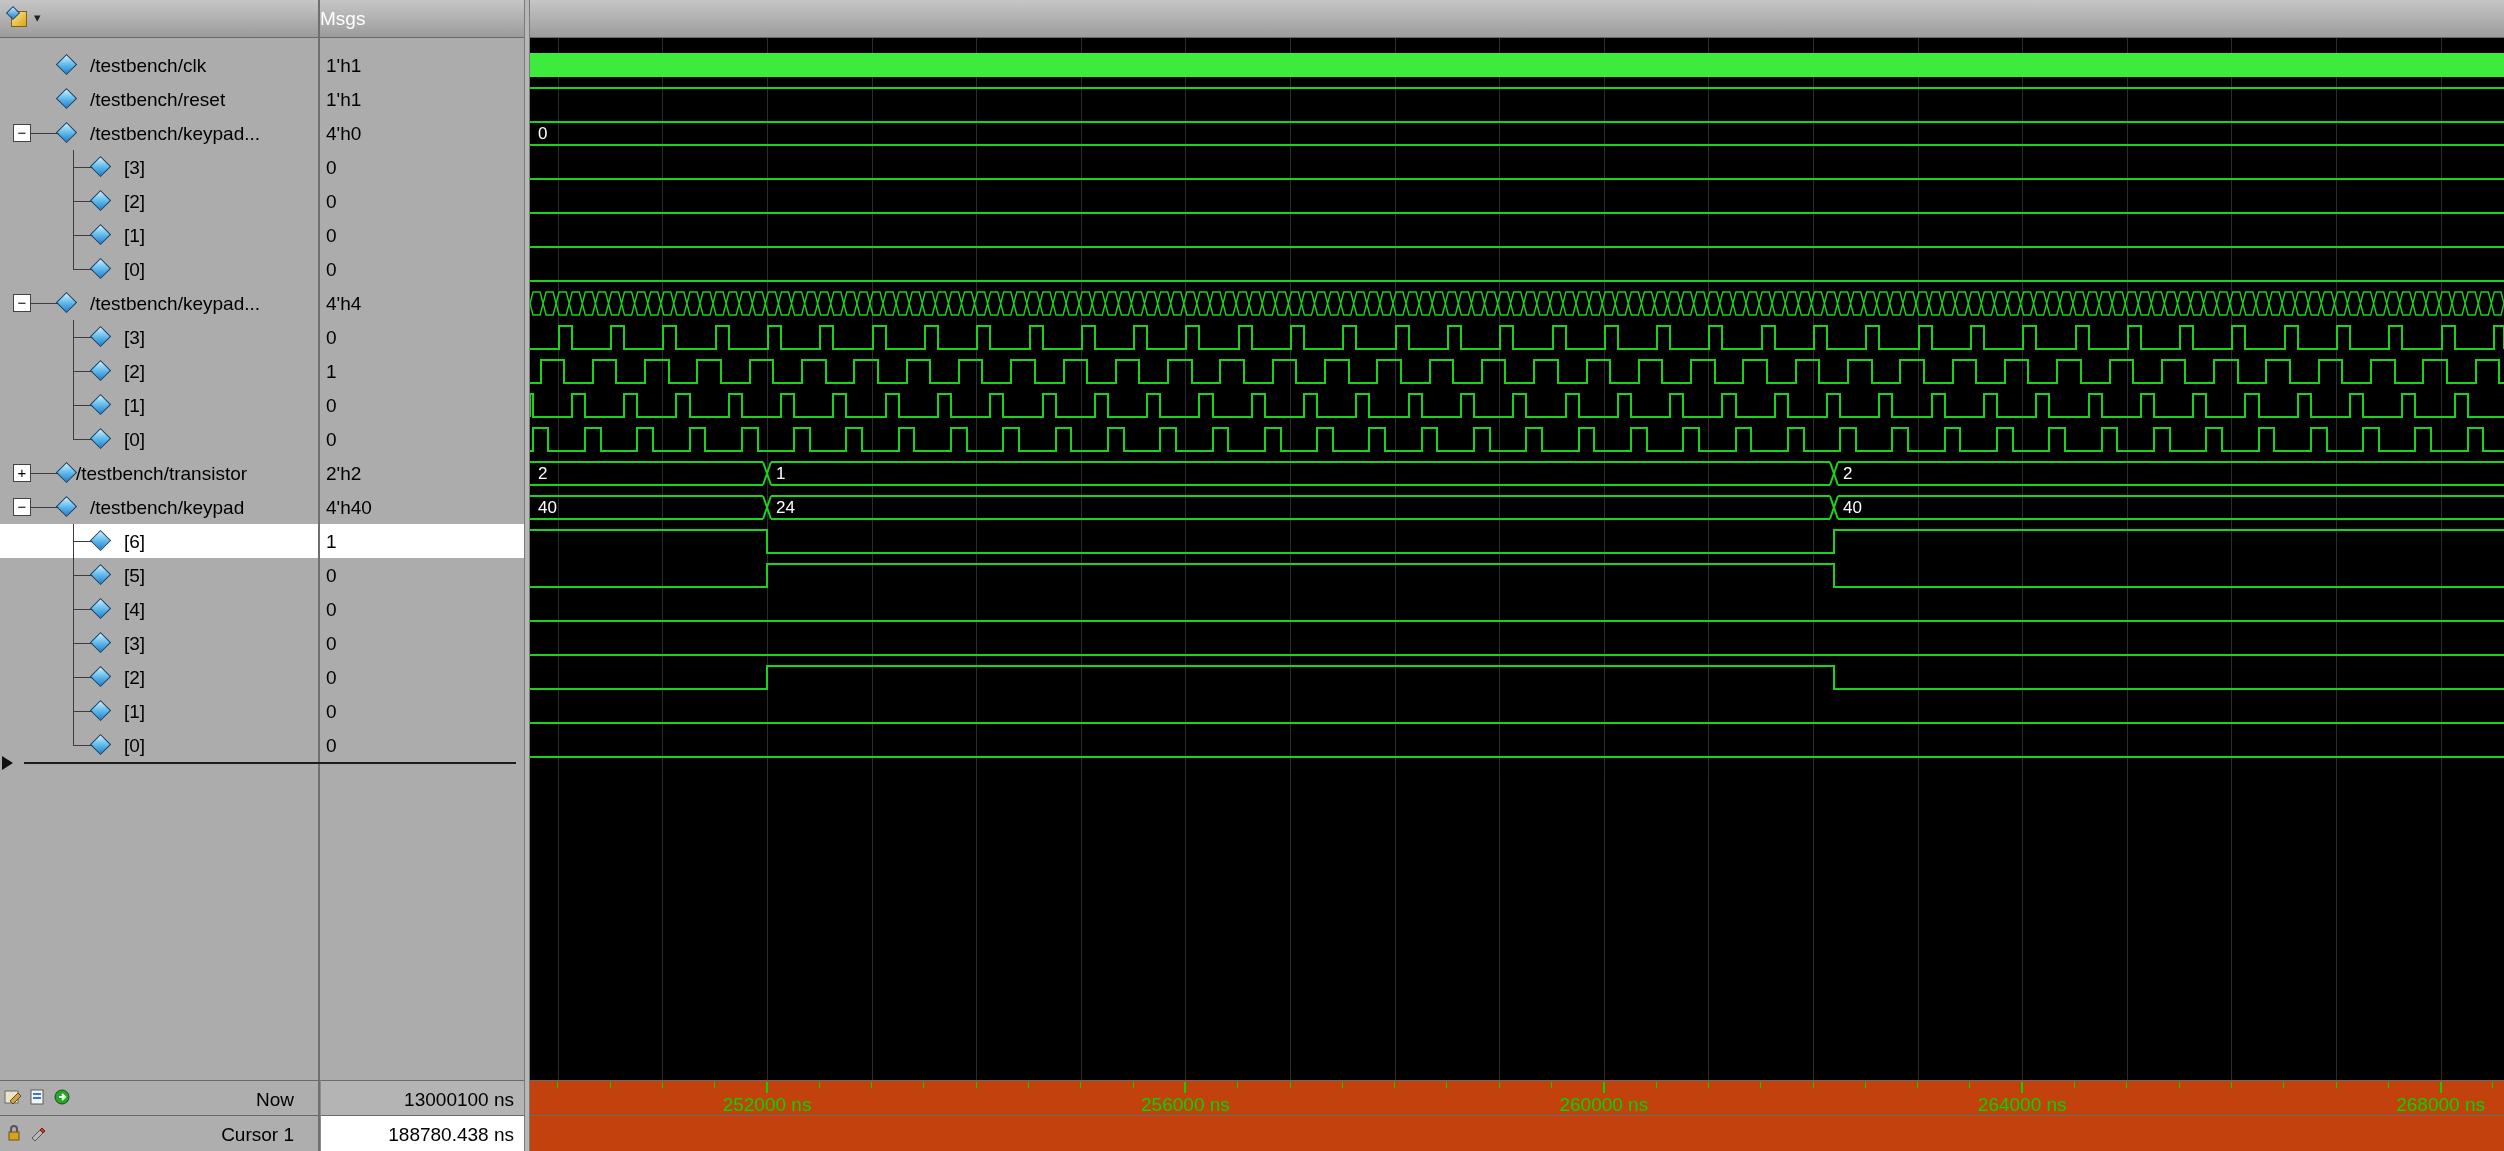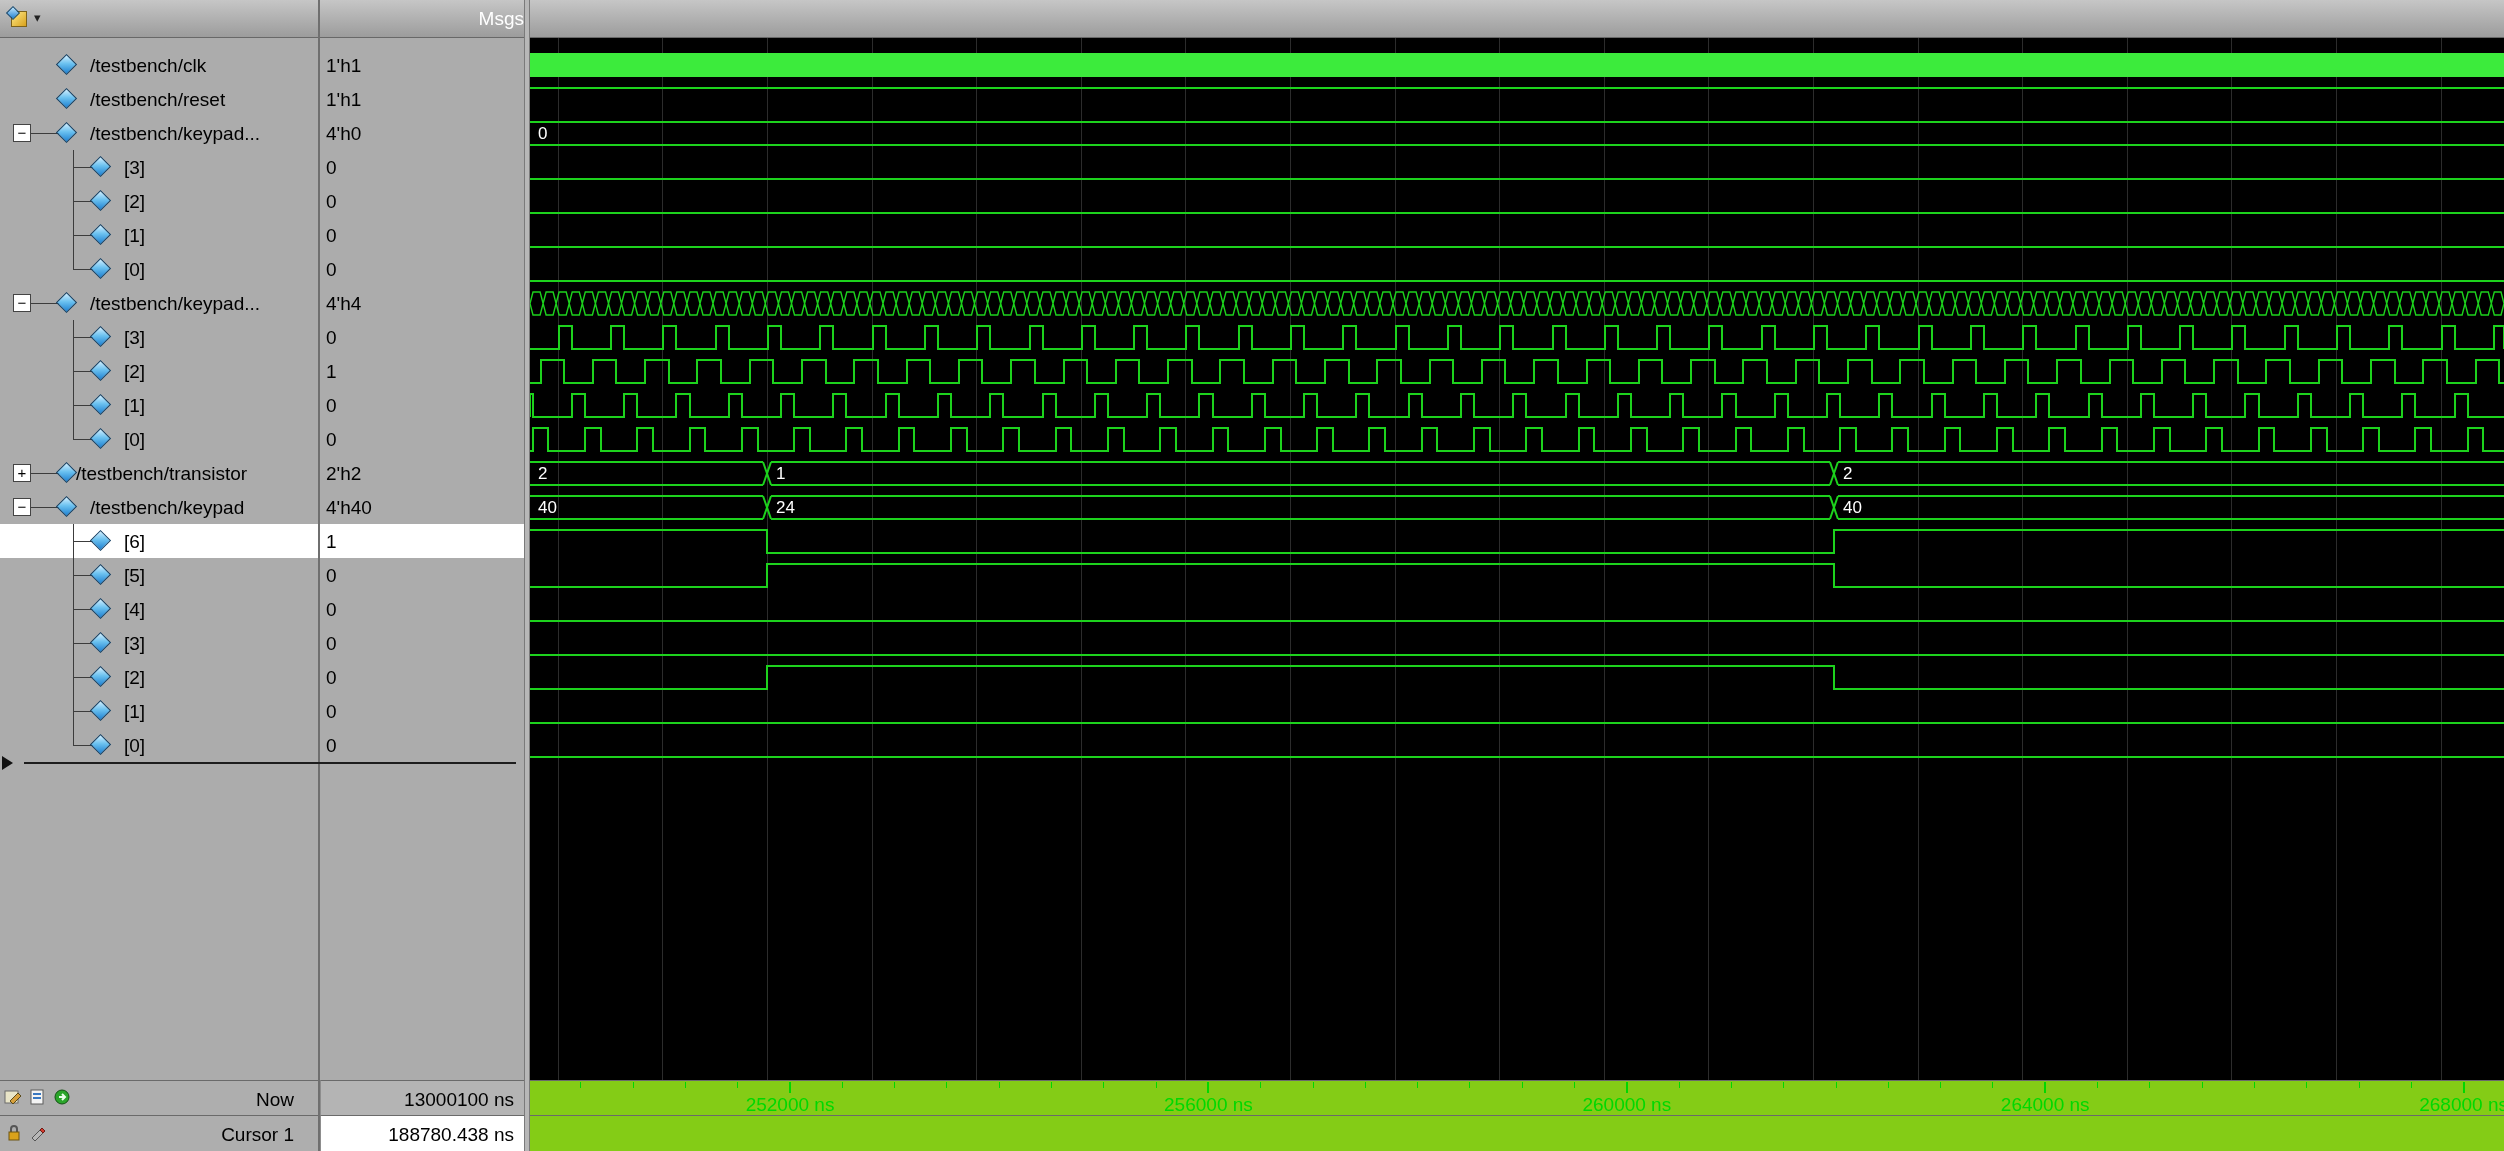--- a/index.html
+++ b/index.html
@@ -23,21 +23,21 @@
     background:linear-gradient(135deg,#ffe98a,#d9a21b); border:1px solid #7d621a;
   }
   .hdr-icon .blue {
     position:absolute; left:0px; top:0px; width:10px; height:10px;
     transform:rotate(45deg);
     background:linear-gradient(135deg,#bfe7ff,#1f7fd0); border:1px solid #10456e;
   }
   .hdr-caret { position:absolute; left:34px; top:10px; font-size:13px; color:#222; }
   .msgs-hdr {
     position:absolute; left:320px; top:8px; width:204px;
-    text-align:right; color:#fff; font-size:19px;
+    text-align:left; color:#fff; font-size:19px;
   }
 
   
   .names  { position:absolute; left:0;   top:38px; width:318px;  height:1042px; background:#acacac; overflow:hidden; }
   .values { position:absolute; left:320px; top:38px; width:204px; height:1042px; background:#acacac; overflow:hidden; }
   .wave   { position:absolute; left:530px; top:38px; width:1974px; height:1042px; background:#000; overflow:hidden; }
 
   .divider1 { position:absolute; left:318px; top:0; width:2px; height:1151px; background:#6f6f6f; }
   .splitter { position:absolute; left:524px; top:0; width:6px; height:1151px;
               background:#b7b7b7; border-left:1px solid #7a7a7a; border-right:1px solid #7a7a7a; }
@@ -75,21 +75,21 @@
   
   .frow { position:absolute; left:0; width:2504px; }
   .frow1 { top:1080px; height:35px; }
   .frow2 { top:1115px; height:36px;text-decoration:underline; }
   .fnames { position:absolute; left:0; top:0; width:318px; height:100%;
             background:#aeaeae; border-top:1px solid #6a6a6a; }
   .fvalues { position:absolute; left:320px; top:0; width:204px; height:100%;
              background:#b4b4b4; border-top:1px solid #6a6a6a; border-left:1px solid #8d8d8d; }
   .frow2 .fvalues { background:#ffffff; }
   .fwave { position:absolute; left:530px; top:0; width:1974px; height:100%;
-           background:#84cc16; border-top:1px solid #6a6a6a; overflow:hidden;padding-left:23px; }
+           background:#c2410c; border-top:1px solid #6a6a6a; overflow:hidden; }
   .flabel { position:absolute; right:24px; top:8px; font-size:19px; color:#000; }
   .fvalue { position:absolute; right:10px; top:8px; font-size:19px; color:#000; }
   .ficons { position:absolute; left:4px; top:6px; display:flex; gap:4px; }
 </style>
 </head>
 <body>
 
 <div class="app">
 
   <div class="header">

